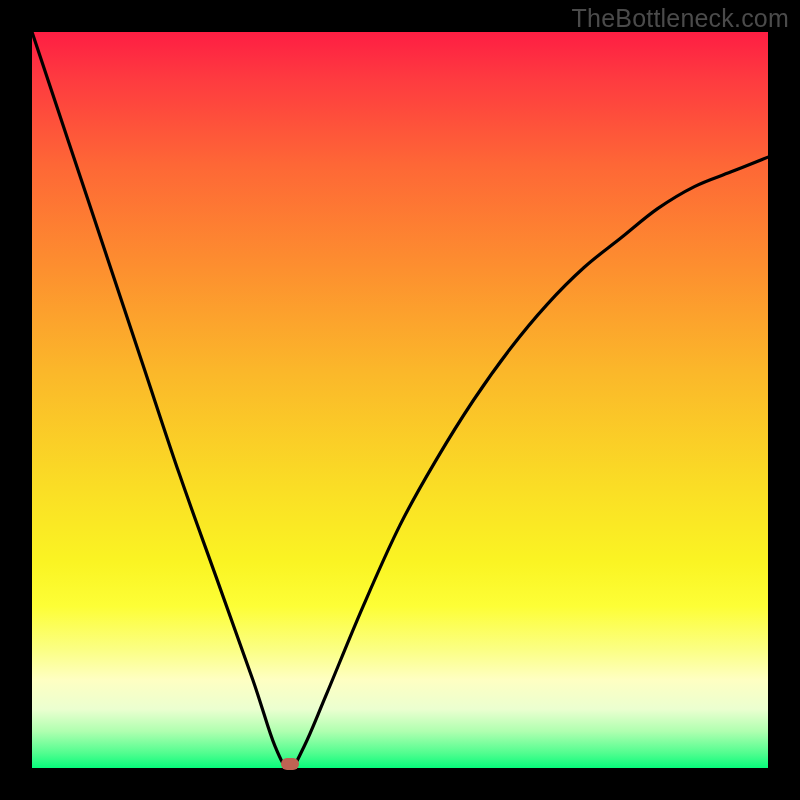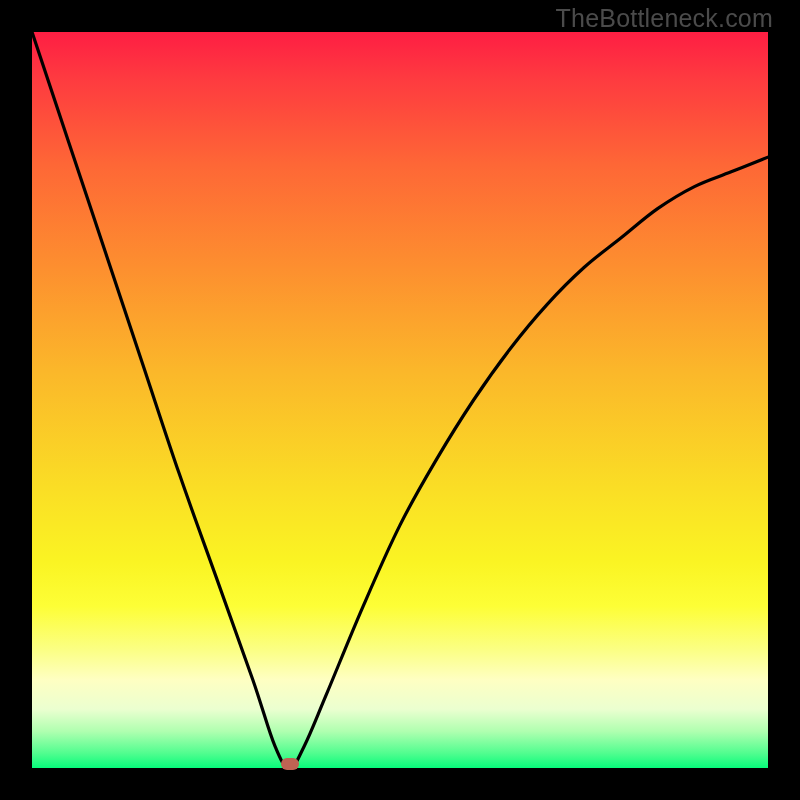--- a/index.html
+++ b/index.html
@@ -13,21 +13,21 @@
   }
   .frame {
     position: relative;
     width: 800px;
     height: 800px;
     background: #000;
   }
   .watermark {
     position: absolute;
     top: 4px;
-    right: 27px;
+    right: 11px;
     color: #4b4b4b;
     font-size: 25px;
     font-weight: 400;
     letter-spacing: 0.2px;
     z-index: 5;
     user-select: none;
   }
   .plot {
     position: absolute;
     left: 32px;

